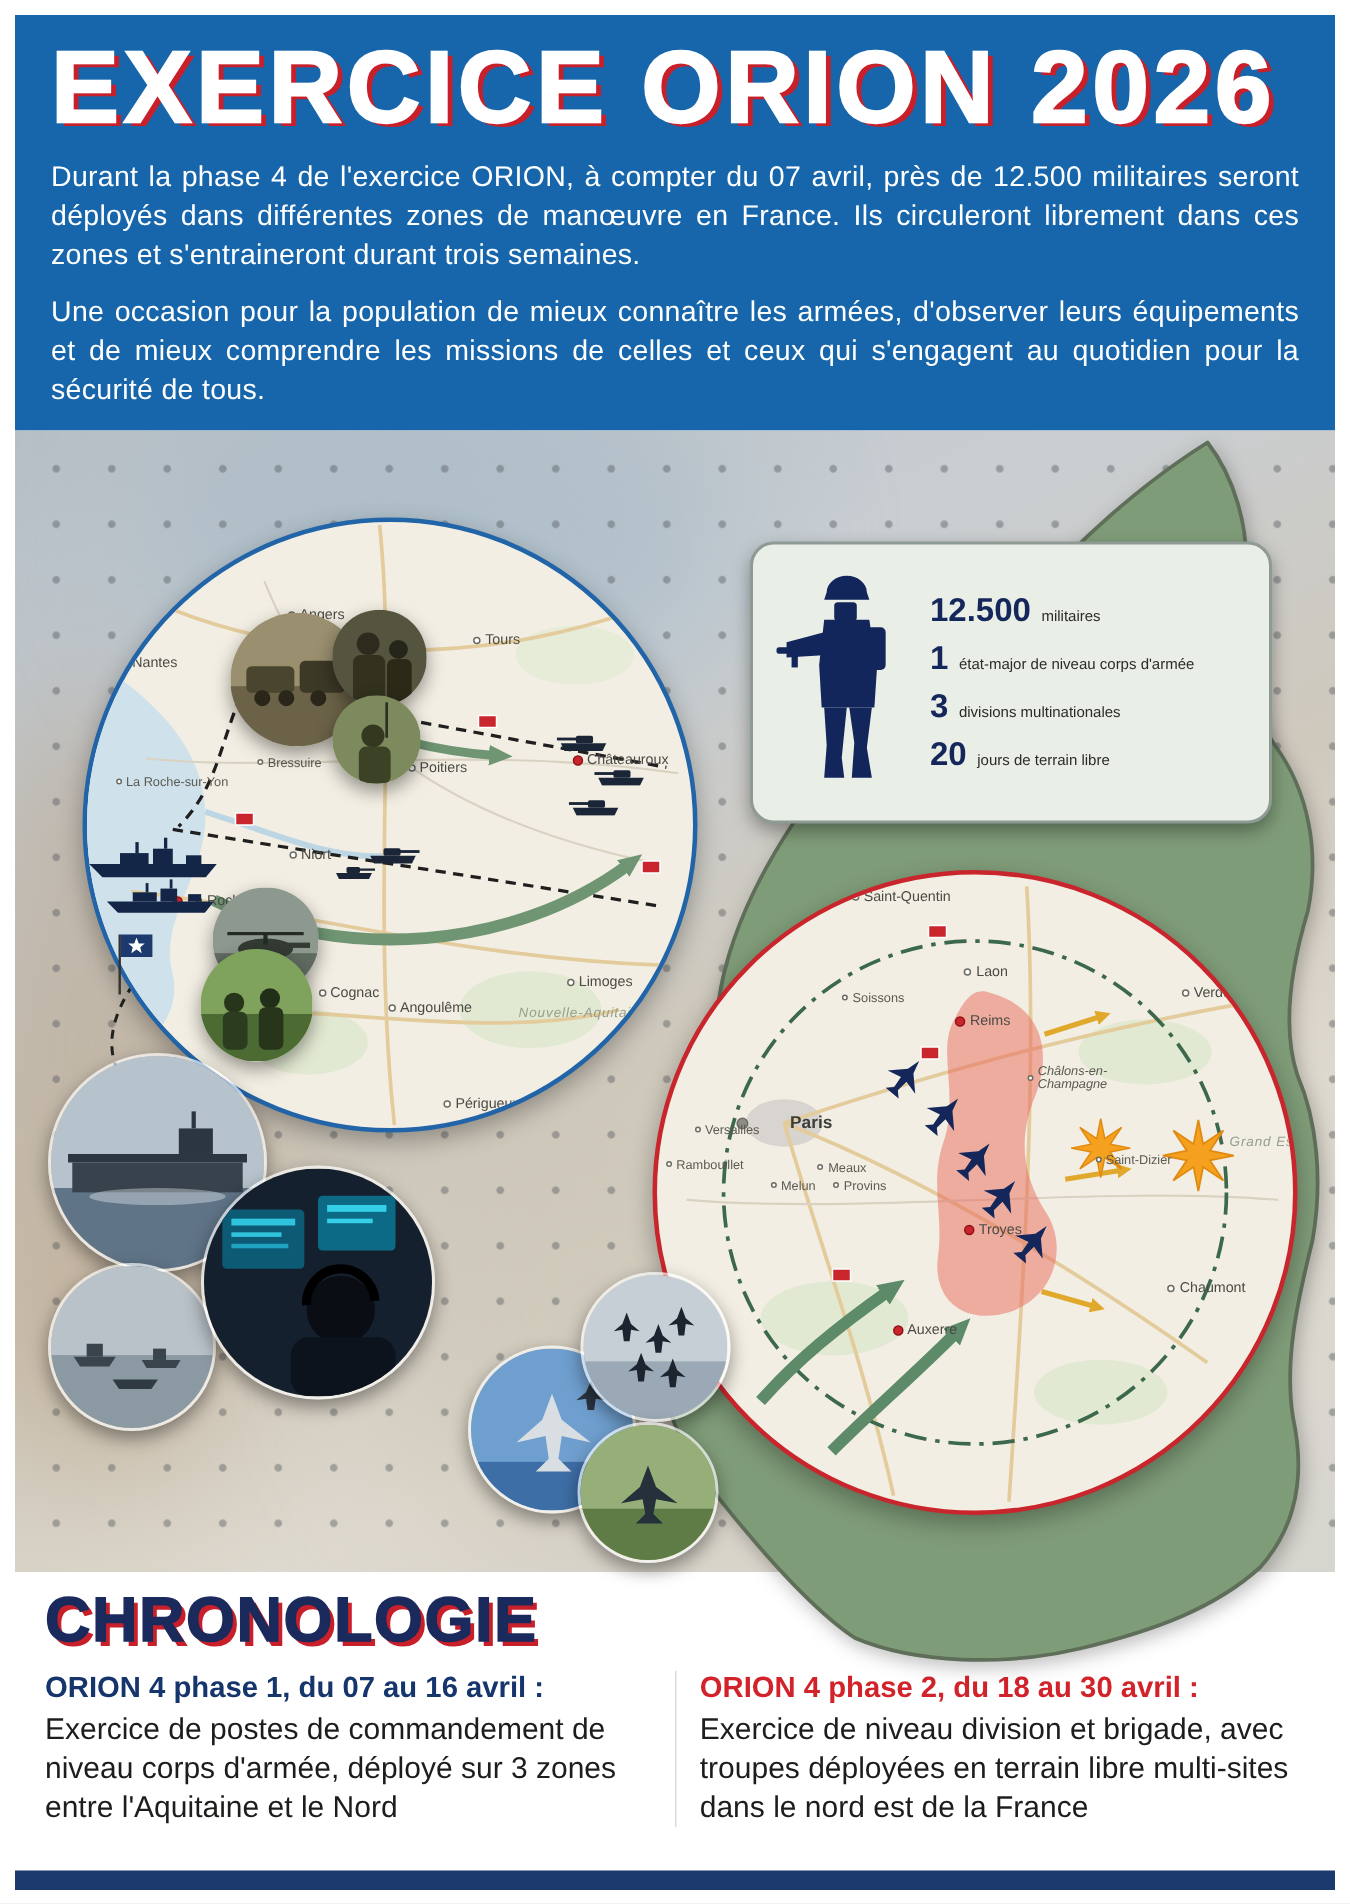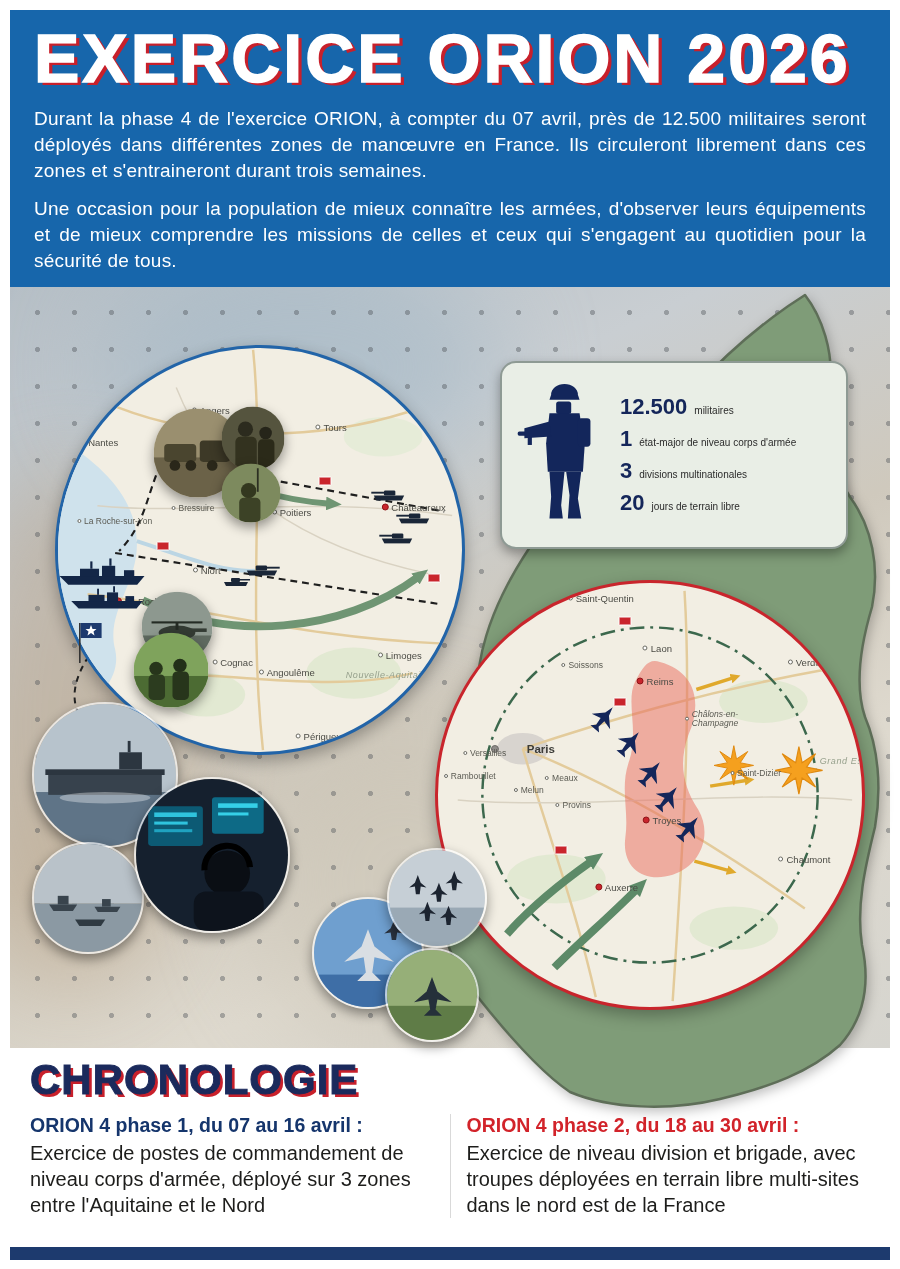--- a/index.html
+++ b/index.html
@@ -501,21 +501,21 @@
             <span class="nm">Rambouillet</span>
           </div>
           <div class="city small" style="left: 29.1%; top: 42.3%; margin-top: 16px;">
             <span class="dot"></span>
             <span class="nm">Meaux</span>
           </div>
           <div class="city small" style="left: 21.4%; top: 48.8%;">
             <span class="dot"></span>
             <span class="nm">Melun</span>
           </div>
-          <div class="city small" style="left: 31.9%; top: 48.8%; margin-top: 15px;">
+          <div class="city small" style="left: 31.9%; top: 48.8%;">
             <span class="dot"></span>
             <span class="nm">Provins</span>
           </div>
           <div class="city red" style="left: 52.8%; top: 55.8%;">
             <span class="dot"></span>
             <span class="nm">Troyes</span>
           </div>
           <div class="city" style="left: 75.1%; top: 65.1%; margin-left: 48px;">
             <span class="dot"></span>
             <span class="nm">Chaumont</span>

